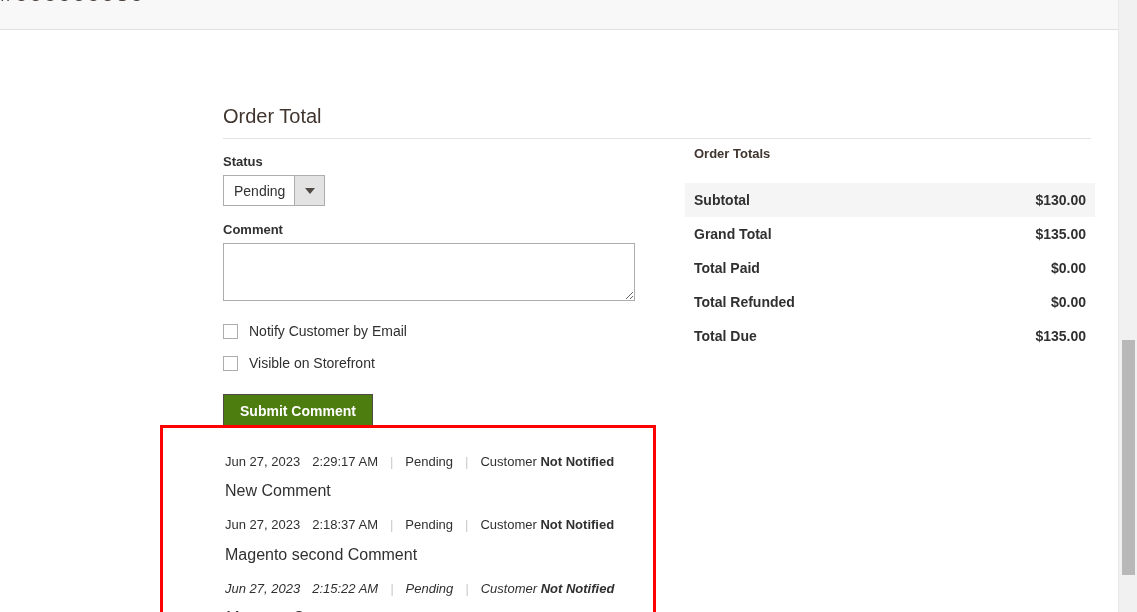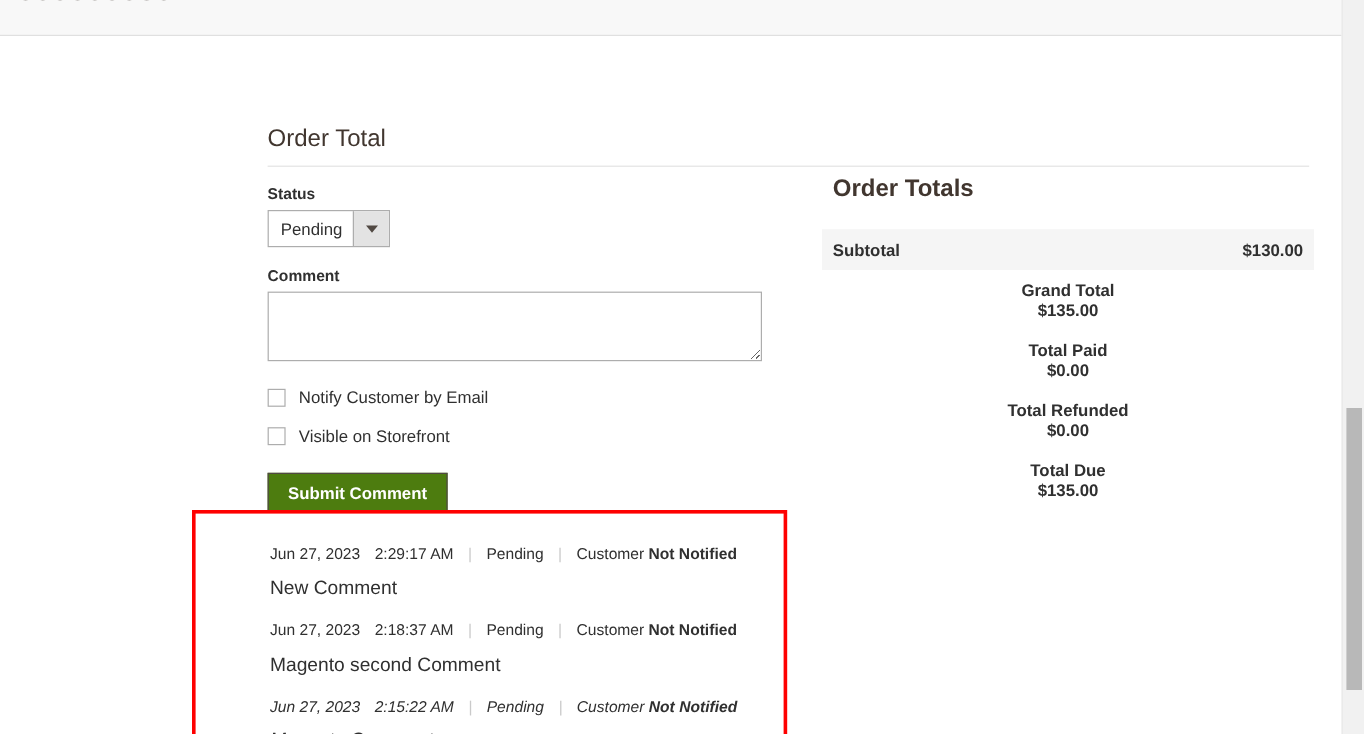--- a/index.html
+++ b/index.html
@@ -224,38 +224,38 @@
   }
 
   
   .right-col {
     position: absolute;
     left: 685px;
     top: 115px;
     width: 410px;
   }
   .totals-heading {
-    font-size: 20px;
+    font-size: 13px;
     font-weight: bold;
     color: #41362f;
     margin: 0 0 22px 9px;
   }
   .total-row {
     display: flex;
     justify-content: space-between;
     align-items: center;
     padding: 9px 9px;
     font-size: 14px;
     color: #303030;
     box-sizing: border-box;
     font-weight: bold;
   }
   .total-row.shaded { background: #f5f5f5; }
   .total-row.ruled { border-bottom: 1px solid #e3e3e3; }
-  .total-row.strong { font-weight: bold; flex-direction: column; }
+  .total-row.strong { font-weight: bold; }
   .total-row.strong .t-label,
   .total-row.strong .t-value { font-weight: bold; color: #303030; }
   .t-label { color: #303030; }
   .t-value { color: #303030; }
 
   
   .scroll-track {
     position: absolute;
     right: 0;
     top: 0;

